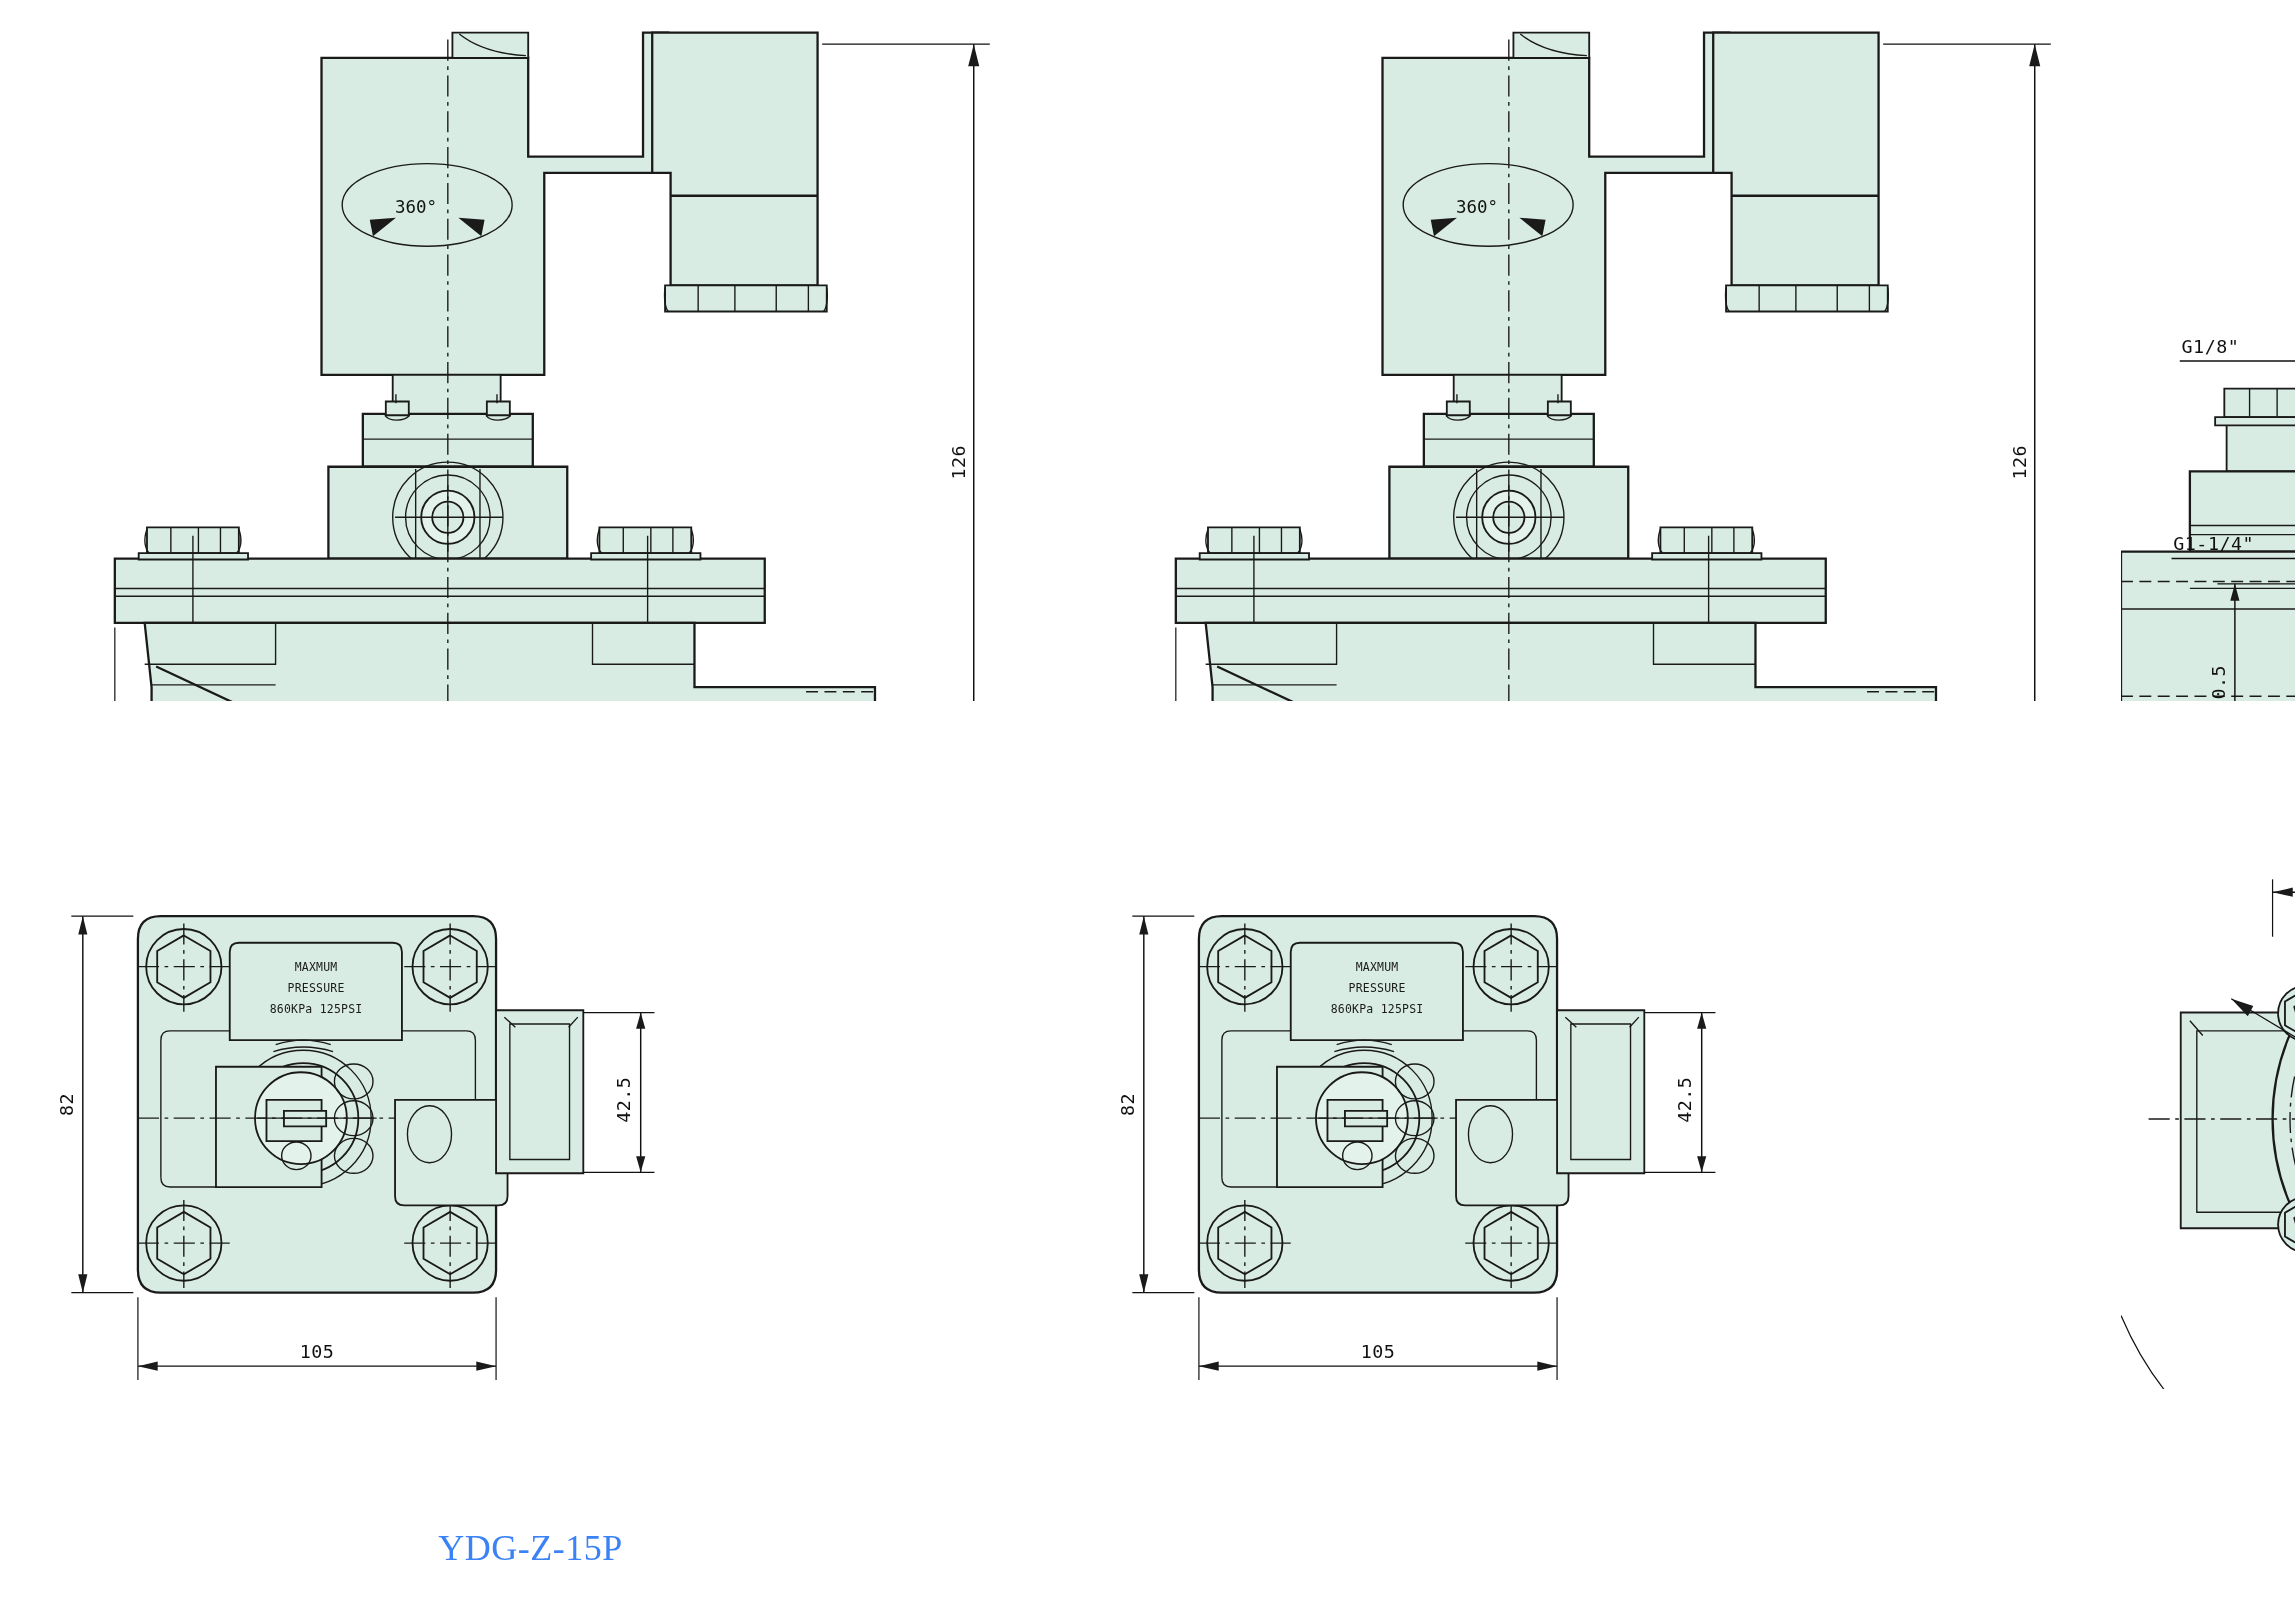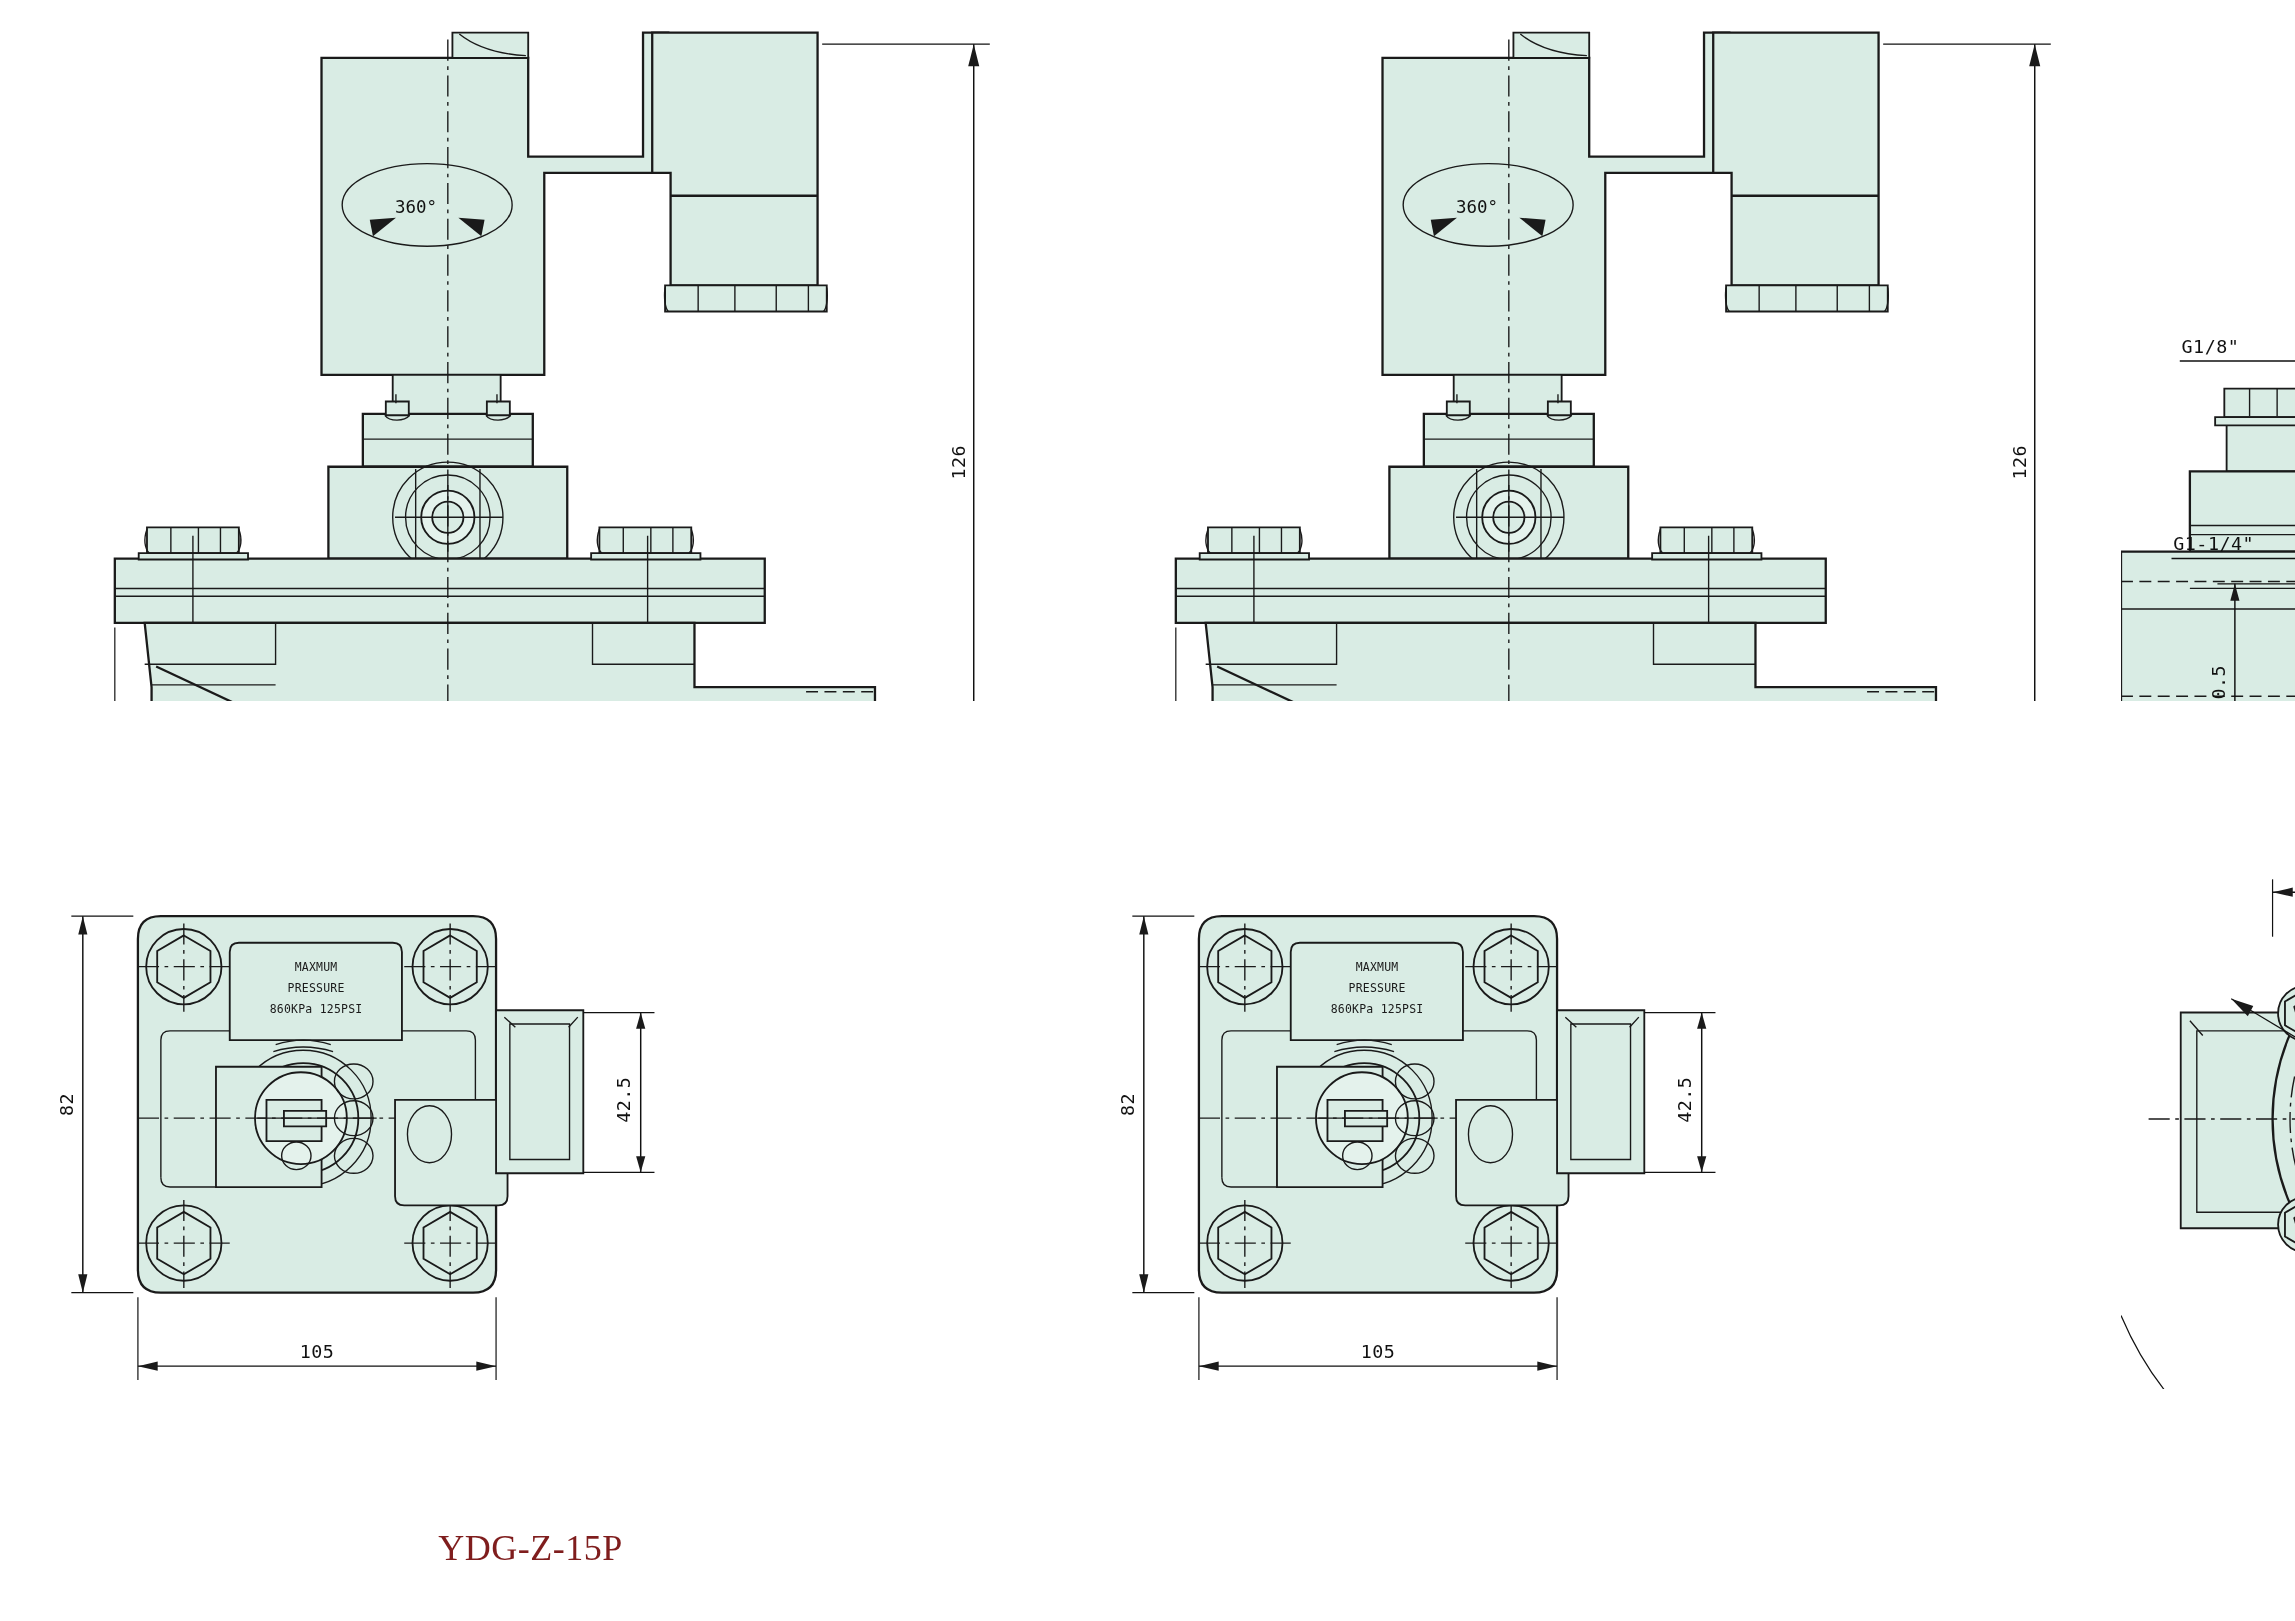--- a/index.html
+++ b/index.html
@@ -26,21 +26,21 @@
   .nofill{fill:none;}
   .dkfill{fill:#1a1a1a;}
 
   .dtxt{font-family:"DejaVu Sans Mono",monospace;font-size:40px;fill:#111;letter-spacing:1px;}
   .dtxt-v{font-family:"DejaVu Sans Mono",monospace;font-size:40px;fill:#111;letter-spacing:1px;}
   .ptxt{font-family:"DejaVu Sans Mono",monospace;font-size:25px;fill:#1a1a1a;letter-spacing:0.5px;}
   .deg{font-family:"DejaVu Sans Mono",monospace;font-size:38px;fill:#111;}
 
   .caption{
     position:absolute;width:100%;top:1515px;text-align:center;
-    font-family:"Liberation Serif",serif;font-size:36px;color:#7f1d1d;
+    font-family:"Liberation Serif",serif;font-size:36px;color:#3b82f6;
     letter-spacing:0.5px;white-space:nowrap;
   }
 </style>
 </head>
 <body>
 
 <div class="sheet">
 
   <div class="col col-1">
 

